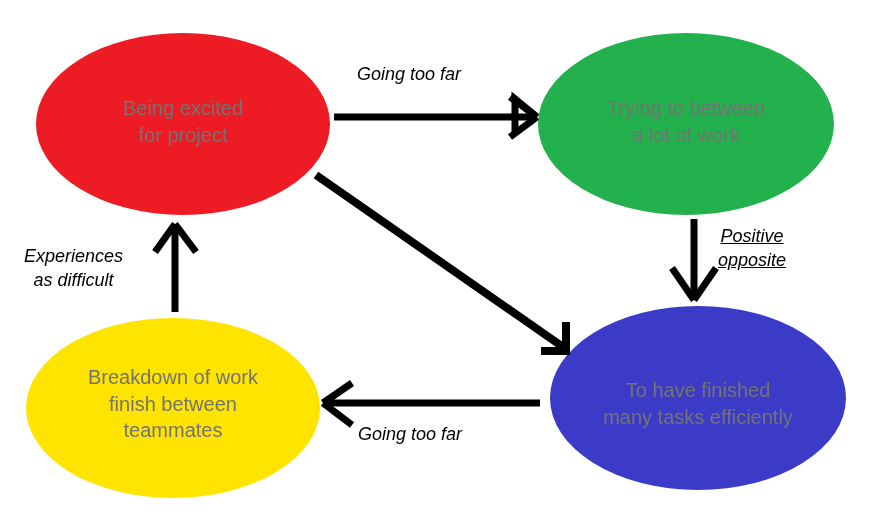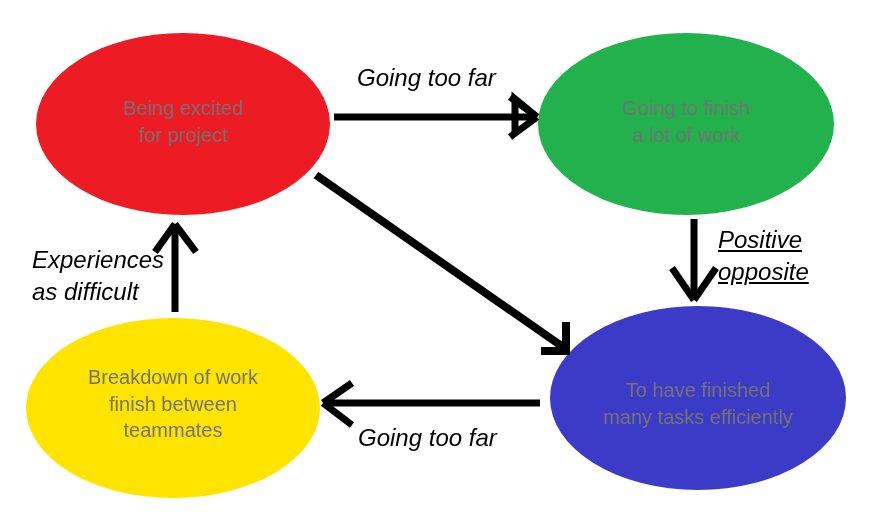--- a/index.html
+++ b/index.html
@@ -29,24 +29,25 @@
     font-family: Liberation Sans, sans-serif;
     font-size: 20px;
     line-height: 1.33;
     white-space: pre-line;
     pointer-events: none;
   }
   .edge-label {
     position: absolute;
     color: #000000;
     font-family: "Liberation Sans", sans-serif;
-    font-size: 24px;
+    font-size: 18px;
     font-style: italic;
     line-height: 1.35;
     white-space: pre-line;
+    text-align: center;
   }
 </style>
 </head>
 <body>
 
 <div id="canvas">
 
   <svg class="layer" viewBox="0 0 870 525">
     <ellipse cx="183" cy="124" rx="147" ry="91" fill="#ED1C24"></ellipse>
     <ellipse cx="686" cy="124" rx="148" ry="91" fill="#22B14C"></ellipse>
@@ -84,34 +85,34 @@
     <g>
       <line x1="316" y1="175" x2="563" y2="347" stroke="#000000" stroke-width="8" stroke-linecap="butt"></line>
       <line x1="541" y1="351" x2="570" y2="351" stroke="#000000" stroke-width="8" stroke-linecap="butt"></line>
       <line x1="566" y1="322" x2="566" y2="352" stroke="#000000" stroke-width="8" stroke-linecap="butt"></line>
     </g>
   </svg>
 
   <div class="node-label" style="left:53px; top:95px; width:260px;">Being excited
 for project</div>
 
-  <div class="node-label" style="left:556px; top:95px; width:260px;">Going to finish
+  <div class="node-label" style="left:556px; top:95px; width:260px;">Trying to between
 a lot of work</div>
 
   <div class="node-label" style="left:563px; top:369px; width:270px;margin-top:8px;">To have finished
 many tasks efficiently</div>
 
   <div class="node-label" style="left:48px; top:364px; width:250px;">Breakdown of work
 finish between
 teammates</div>
 
   <div class="edge-label" style="left:357px; top:62px;">Going too far</div>
 
   <div class="edge-label" style="left:718px; top:224px;text-decoration:underline;">Positive
 opposite</div>
 
   <div class="edge-label" style="left:358px; top:422px;">Going too far</div>
 
-  <div class="edge-label" style="left:32px; top:244px;">Experiences
+  <div class="edge-label" style="left:24px; top:244px;">Experiences
 as difficult</div>
 
 
 </div>
 
 </body></html>

